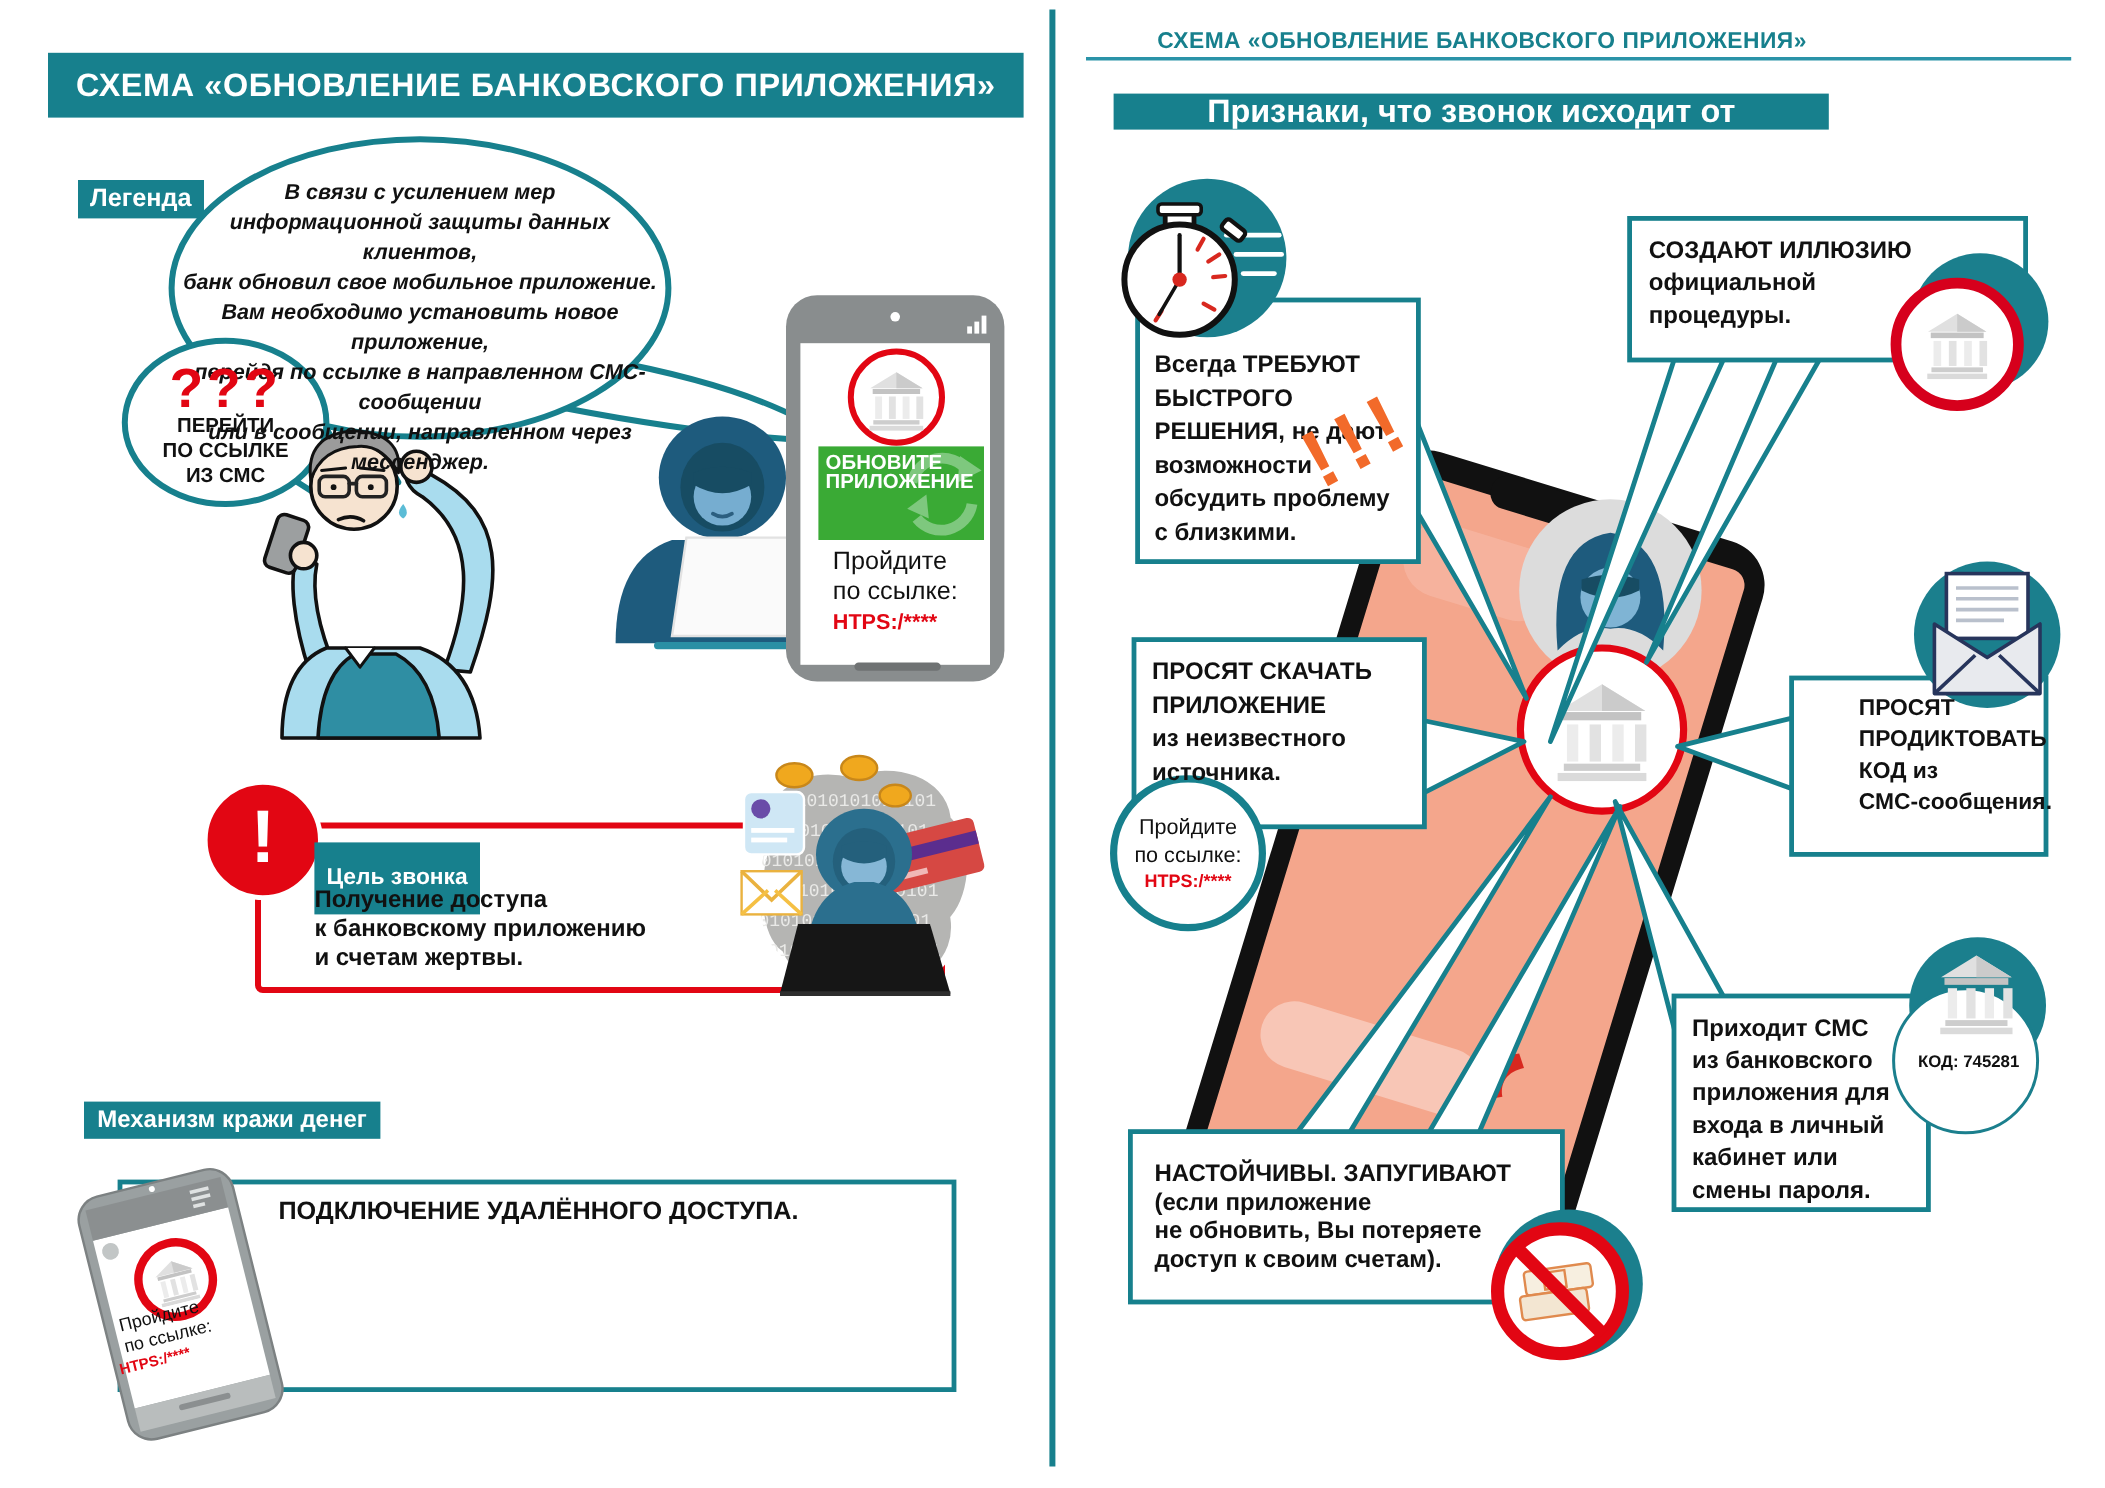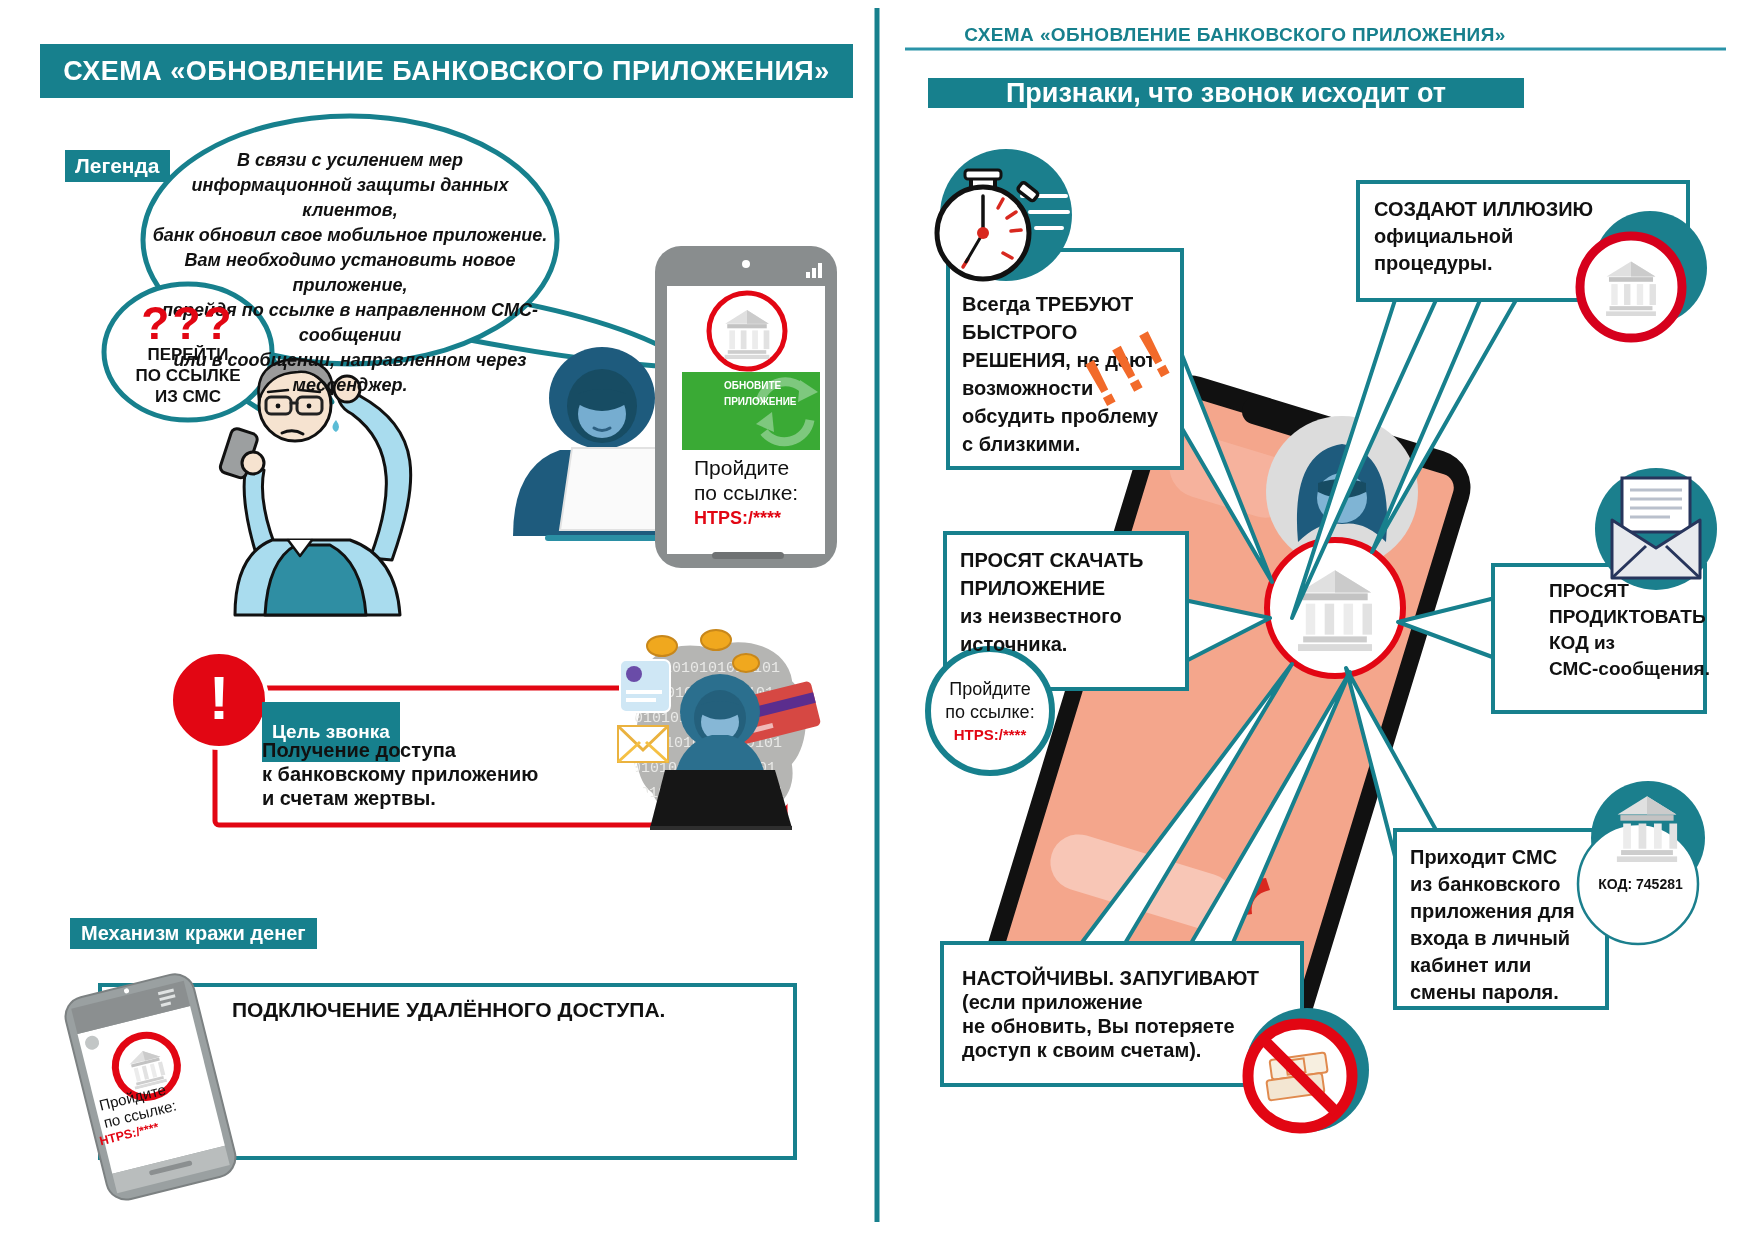--- a/index.html
+++ b/index.html
@@ -276,21 +276,21 @@
 банк обновил свое мобильное приложение.
 Вам необходимо установить новое приложение,
 перейдя по ссылке в направленном СМС-сообщении
 или в сообщении, направленном через мессенджер.</div>
 
   <div class="abs center" style="left:128px;top:296px;width:120px;font-size:46px;font-weight:bold;color:#e20613;letter-spacing:3px;">???</div>
   <div class="abs pre center b" style="left:108px;top:344px;width:160px;font-size:17px;line-height:21px;">ПЕРЕЙТИ
 ПО ССЫЛКЕ
 ИЗ СМС</div>
 
-  <div class="abs pre" style="left:724px;top:378px;width:110px;font-size:10px;font-weight:bold;color:#fff;line-height:16px;">ОБНОВИТЕ
+  <div class="abs pre" style="left:688px;top:378px;width:110px;font-size:17px;font-weight:bold;color:#fff;line-height:16px;">ОБНОВИТЕ
 ПРИЛОЖЕНИЕ</div>
   <div class="abs pre" style="left:694px;top:455px;width:130px;font-size:21px;color:#111;line-height:25px;">Пройдите
 по ссылке:</div>
   <div class="abs" style="left:694px;top:508px;width:130px;font-size:18px;font-weight:bold;color:#e20613;">HTPS:/****</div>
 
   <div class="abs center" style="left:194px;top:662px;width:50px;font-size:62px;font-weight:bold;color:#fff;">!</div>
   <div class="abs teal-chip" style="left:262px;top:702px;padding:19px 10px;font-size:19px;">Цель звонка</div>
   <div class="abs pre b" style="left:262px;top:738px;width:330px;font-size:20px;line-height:24px;">Получение доступа
 к банковскому приложению
 и счетам жертвы.</div>

